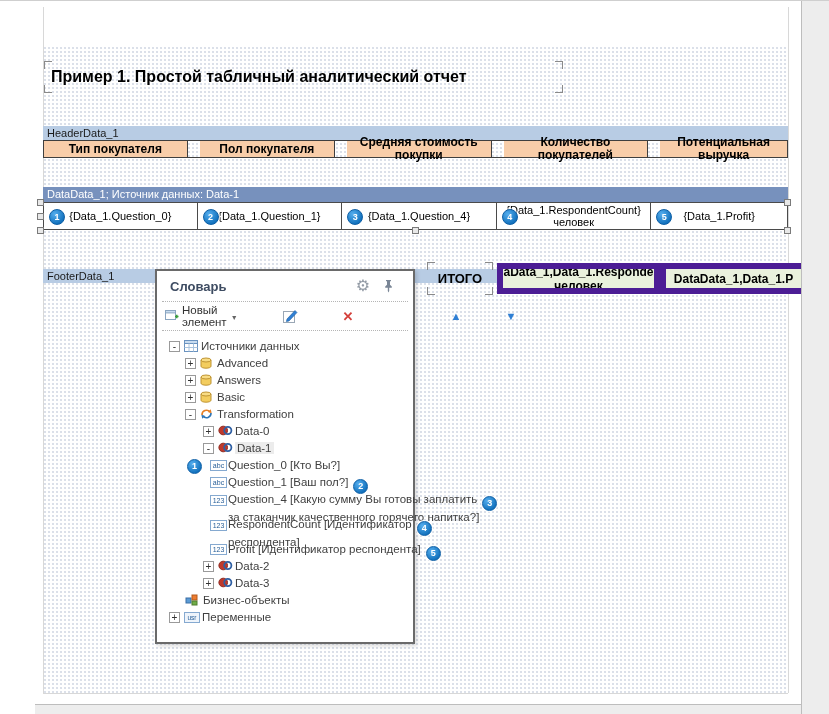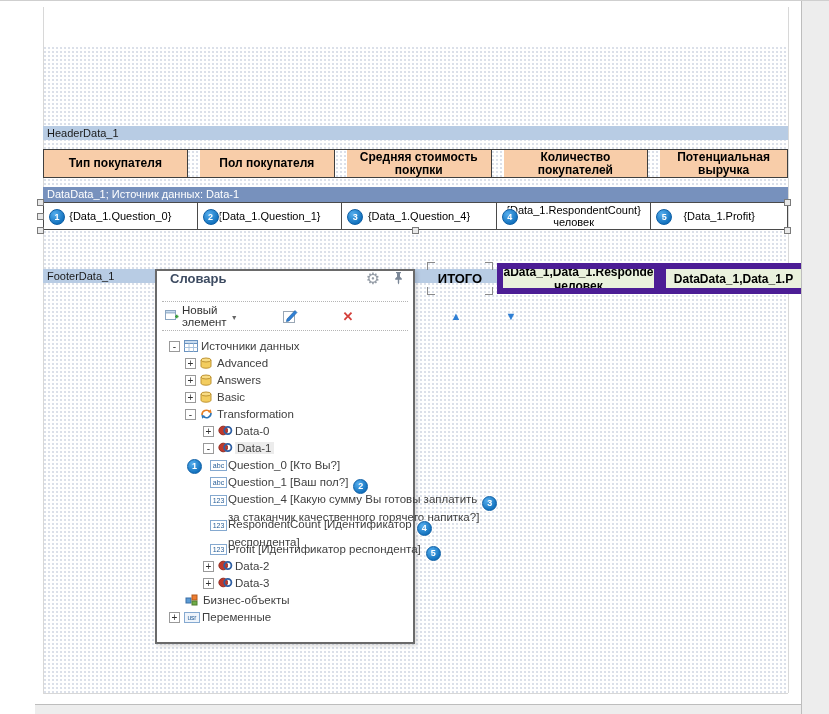--- a/index.html
+++ b/index.html
@@ -20,21 +20,21 @@
   
   .title-comp{position:absolute;left:45px;top:61px;width:517px;height:30px;display:flex;align-items:center;
               padding-left:6px;box-sizing:border-box;font-size:16px;font-weight:bold;color:#000;}
   .corner{position:absolute;width:7px;height:7px;}
   .c-tl{border-top:1px solid #8a8a8a;border-left:1px solid #8a8a8a;}
   .c-tr{border-top:1px solid #8a8a8a;border-right:1px solid #8a8a8a;}
   .c-bl{border-bottom:1px solid #8a8a8a;border-left:1px solid #8a8a8a;}
   .c-br{border-bottom:1px solid #8a8a8a;border-right:1px solid #8a8a8a;}
   
   .trow-abs{position:absolute;left:43px;width:745px;display:flex;box-sizing:border-box;}
-  .hrow{top:148px;height:29px;border:1px solid #3f3f3f;gap:12px;}
+  .hrow{top:139px;height:18px;border:1px solid #3f3f3f;gap:12px;}
   .hcell{background:#f8cda9;border-right:1px solid #3f3f3f;box-sizing:border-box;display:flex;align-items:center;
          justify-content:center;text-align:center;font-size:12px;font-weight:bold;line-height:13px;color:#000;padding:0 4px;}
   .hcell:last-child{border-right:none;}
   .drow{top:201px;height:28px;border:1px solid #4a4a4a;background:#fff;}
   .dcell{position:relative;border-right:1px solid #4a4a4a;box-sizing:border-box;display:flex;flex-direction:column;
          align-items:center;justify-content:center;text-align:center;font-size:11px;line-height:12px;color:#000;}
   .dcell:last-child{border-right:none;}
   .badge{display:inline-block;width:14px;height:14px;border-radius:50%;
          background:radial-gradient(circle at 35% 30%,#55aeee,#1170bc 75%);border:1px solid #0d5fa6;
          box-shadow:0 0 0 1px rgba(255,255,255,.85);color:#fff;font-size:9px;font-weight:bold;
@@ -42,21 +42,21 @@
   .cell-badge{position:absolute;left:5px;top:6px;}
   .fcell{position:absolute;top:262px;height:31px;background:#eaf1dd;border:6px solid #4c1d95;box-sizing:border-box;
          display:flex;flex-direction:column;align-items:center;justify-content:center;font-size:12px;font-weight:bold;
          line-height:14px;color:#000;overflow:hidden;white-space:nowrap;}
   .total-comp{position:absolute;left:428px;top:262px;width:64px;height:31px;display:flex;align-items:center;
               justify-content:center;font-size:13px;font-weight:bold;color:#000;}
   .handle{position:absolute;width:5px;height:5px;background:#e8e8e8;border:1px solid #7a7a7a;box-sizing:content-box;}
   
   .panel{position:absolute;left:155px;top:268px;width:260px;height:375px;background:#fff;border:2px solid #6a6a6a;
          box-sizing:border-box;box-shadow:2px 2px 4px rgba(0,0,0,.15);}
-  .p-title{height:30px;display:flex;align-items:flex-start;padding:0 10px 0 13px;}
+  .p-title{height:30px;display:flex;align-items:center;padding:0 20px 0 13px;}
   .p-title-text{flex:1;font-size:13px;font-weight:600;color:#3e4c62;}
   .p-gear{font-size:16px;color:#949ca6;margin-right:14px;cursor:default;line-height:16px;}
   .p-pin{line-height:0;}
   .p-sep{border-top:1px dotted #b5b5b5;margin:0 5px;}
   .p-toolbar{height:28px;display:flex;align-items:center;padding:0 8px;font-size:11.5px;color:#333;gap:36px;}
   .tb-caret{font-size:7px;color:#666;margin:2px 0 0 4px;}
   .tb-btn{display:flex;align-items:center;margin-left:9px;cursor:default;}
   .tb-x{color:#d43f3a;font-weight:bold;font-size:13px;}
   .tb-sep{width:1px;height:18px;background:#c9c9c9;margin:0 6px 0 11px;}
   .tb-arrow{color:#2f7fd4;font-size:11px;margin-left:8px;}
@@ -73,20 +73,27 @@
 </head>
 <body>
 
 <div class="canvas">
 
   <div class="grid"></div>
   <div class="mline" style="left:43px;top:6px;width:1px;height:686px;"></div>
   <div class="mline" style="left:788px;top:6px;width:1px;height:686px;"></div>
   <div class="mline" style="left:43px;top:692px;width:745px;height:1px;"></div>
 
+  <div class="title-comp">
+    <span>Пример 1. Простой табличный аналитический отчет</span>
+    <div class="corner c-tl" style="left:-1px;top:-1px;"></div>
+    <div class="corner c-tr" style="right:-1px;top:-1px;"></div>
+    <div class="corner c-bl" style="left:-1px;bottom:-1px;"></div>
+    <div class="corner c-br" style="right:-1px;bottom:-1px;"></div>
+  </div>
 
   <div class="band-label bl-blue" style="top:125px;">HeaderData_1</div>
   <div class="trow-abs hrow">
     <div class="hcell" style="width:154px;">Тип покупателя</div>
     <div class="hcell" style="width:145px;">Пол покупателя</div>
     <div class="hcell" style="width:155px;">Средняя стоимость покупки</div>
     <div class="hcell" style="width:155px;">Количество покупателей</div>
     <div class="hcell" style="width:136px;">Потенциальная выручка</div>
   </div>
 

